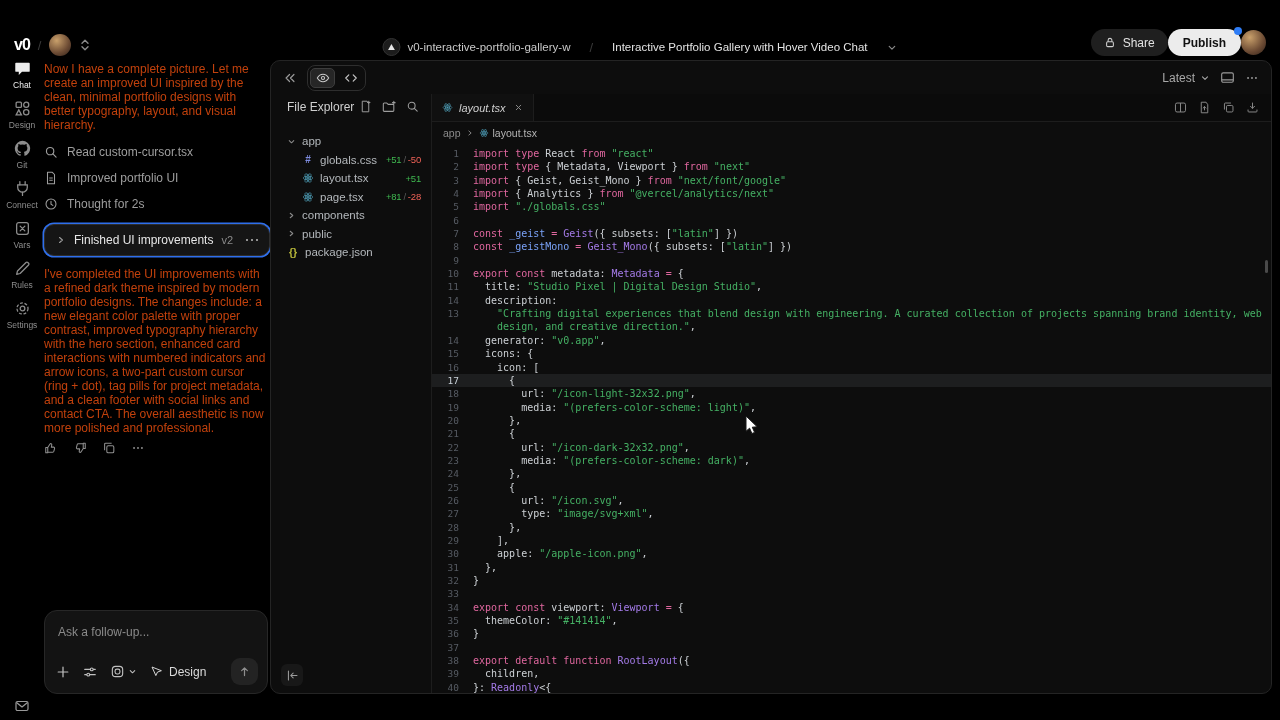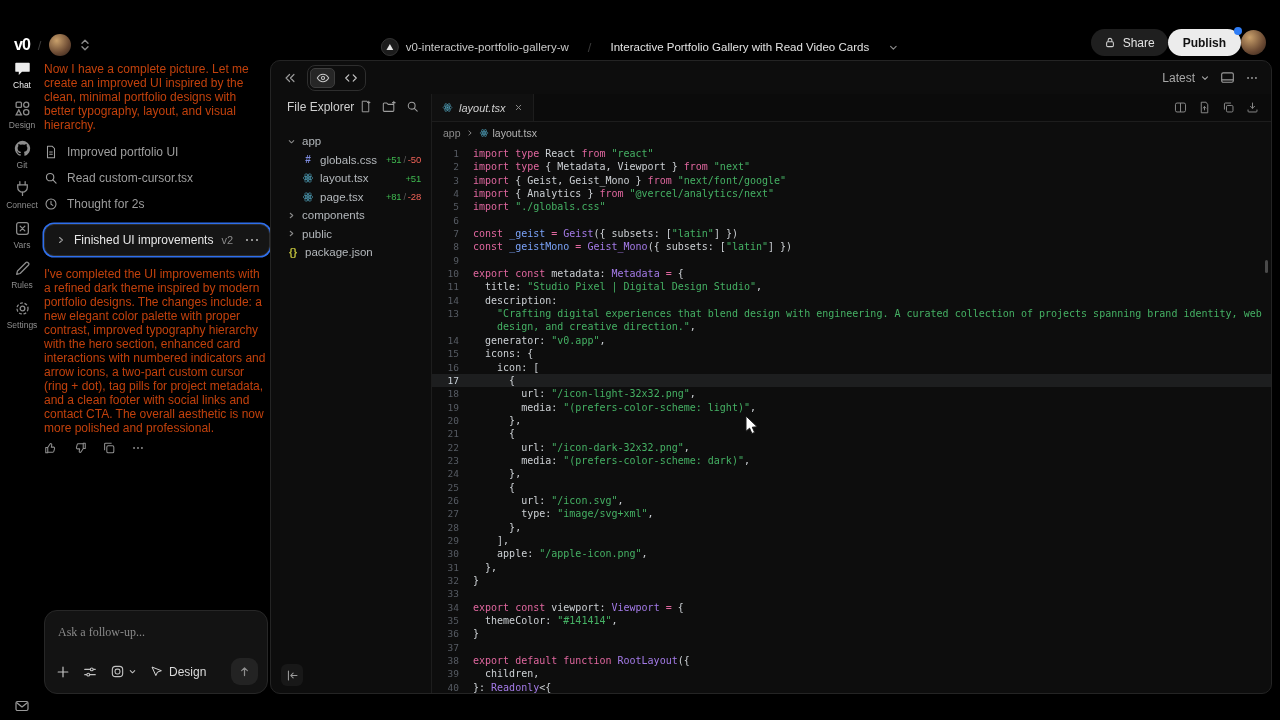--- a/index.html
+++ b/index.html
@@ -40,21 +40,21 @@
              box-shadow:0 0 0 1.5px #2f6feb;display:flex;align-items:center;gap:8px;padding:0 11px;
              font-size:12px;color:#e6e6e6}
   .v2{color:#8a8a8a;font-size:11px}
   .card-dots{margin-left:auto;display:flex;gap:2.5px}
   .card-dots i{width:2.5px;height:2.5px;border-radius:50%;background:#bbb}
   .statuses{margin-top:10px}
   .fb-row{display:flex;gap:15px;color:#8f8f8f;margin-top:6px;align-items:center}
   .input-card{position:absolute;bottom:26px;left:0;width:200px;height:60px;background:#131313;
               border:1px solid #272727;border-radius:13px;padding:11px 11px}
   .input-card input{background:transparent;border:none;outline:none;color:#fca5a5;font-size:12px;width:100%;
-                    font-family:Liberation Serif, serif}
+                    font-family:Liberation Sans, sans-serif}
   .input-card input::placeholder{color:#8a8a8a}
   .input-row{position:absolute;left:11px;right:9px;bottom:8px;display:flex;align-items:center;gap:13px;color:#c0c0c0}
   .design-btn{display:flex;align-items:center;gap:6px;font-size:12px;color:#dadada}
   .img-btn{display:flex;align-items:center;gap:3px}
   .submit{margin-left:auto;width:27px;height:27px;border-radius:9px;background:#232323;display:flex;
           align-items:center;justify-content:center;color:#8f8f8f}
   
   .panel{position:absolute;left:270px;top:60px;width:1002px;height:634px;background:#0d0d0d;
          border:1px solid #242424;border-radius:10px;overflow:hidden;box-sizing:border-box}
   .panel-toolbar{height:33px;display:flex;align-items:center;padding:0 12px;gap:10px;color:#9a9a9a}
@@ -122,21 +122,21 @@
   <div class="tb-center">
     <span class="proj-badge">
       <span class="tri-circle">
         <svg width="8" height="8" viewBox="0 0 8 8">
             <path d="M4 1 7.4 7H.6z" fill="#e6e6e6"></path>
           </svg>
       </span>
       <span>v0-interactive-portfolio-gallery-w</span>
     </span>
     <span class="sep">/</span>
-    <span class="chat-title">Interactive Portfolio Gallery with Read Video Cards</span>
+    <span class="chat-title">Interactive Portfolio Gallery with Hover Video Chat</span>
     <span>
       <svg width="11" height="11" viewBox="0 0 14 14" fill="none" stroke="#8a8a8a" stroke-width="1.5" stroke-linecap="round" stroke-linejoin="round">
           <path d="M3.5 5.5 7 9l3.5-3.5"></path>
         </svg>
     </span>
   </div>
   <div class="tb-right">
     <button class="btn-share" style="border:none">
       <span>
         <svg width="12" height="13" viewBox="0 0 16 16" fill="none" stroke="#cfcfcf" stroke-width="1.4">
@@ -210,32 +210,32 @@
       <rect x="2" y="3.5" width="12" height="9" rx="1.5"></rect>
       <path d="M2.5 4.5 8 9l5.5-4.5"></path>
     </svg>
 </div>
 
 <aside class="chat">
   <p class="msg" style="margin:0">Now I have a complete picture. Let me create an improved UI inspired by the clean, minimal portfolio designs with better typography, layout, and visual hierarchy.</p>
 
   <div class="steps">
     <div class="step">
+      <svg width="14" height="14" viewBox="0 0 16 16" fill="none" stroke="currentColor" stroke-width="1.3" stroke-linecap="round">
+          <circle cx="7" cy="7" r="4.2"></circle>
+          <path d="M10.2 10.2 13.8 13.8"></path>
+        </svg>
+      <span>Read custom-cursor.tsx</span>
+    </div>
+    <div class="step">
       <svg width="14" height="14" viewBox="0 0 16 16" fill="none" stroke="currentColor" stroke-width="1.2" stroke-linejoin="round">
           <path d="M4 1.5h5.5l2.5 2.5v10.5h-8z"></path>
           <path d="M6 8h4M6 10.5h4"></path>
         </svg>
       <span>Improved portfolio UI</span>
-    </div>
-    <div class="step">
-      <svg width="14" height="14" viewBox="0 0 16 16" fill="none" stroke="currentColor" stroke-width="1.3" stroke-linecap="round">
-          <circle cx="7" cy="7" r="4.2"></circle>
-          <path d="M10.2 10.2 13.8 13.8"></path>
-        </svg>
-      <span>Read custom-cursor.tsx</span>
     </div>
     <div class="step">
       <svg width="14" height="14" viewBox="0 0 16 16" fill="none" stroke="currentColor" stroke-width="1.2" stroke-linecap="round">
           <circle cx="8" cy="8" r="5.7"></circle>
           <path d="M8 4.8v3.4l2.1 1.4"></path>
         </svg>
       <span>Thought for 2s</span>
     </div>
   </div>
 

